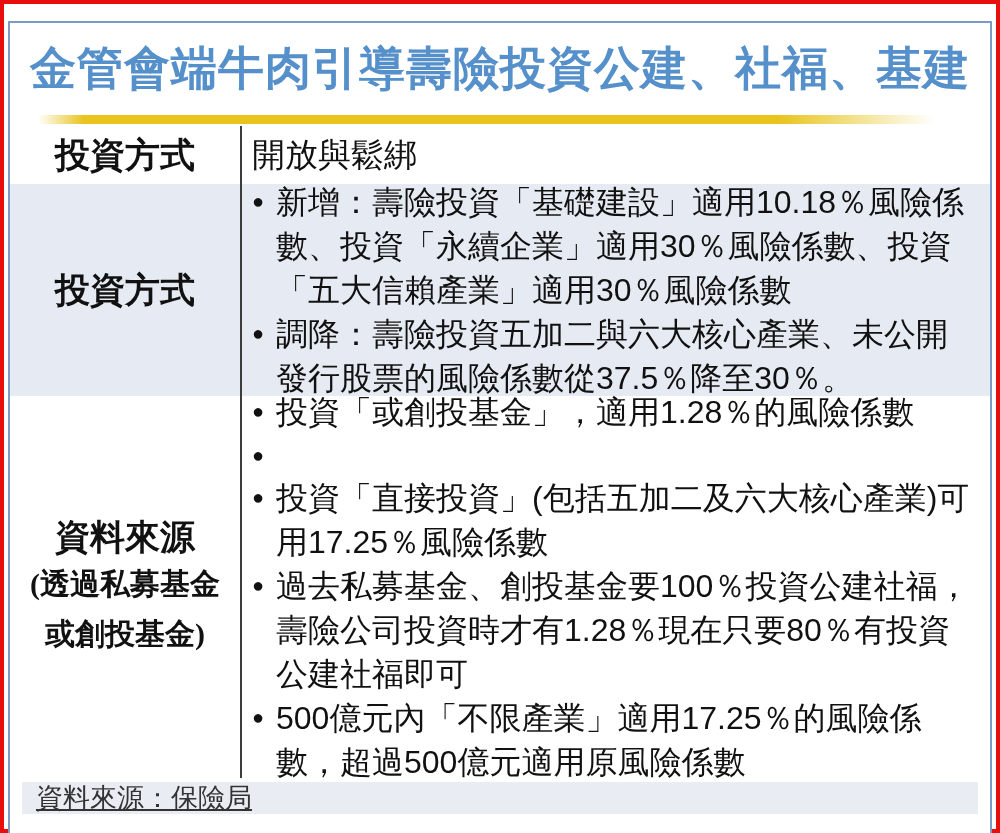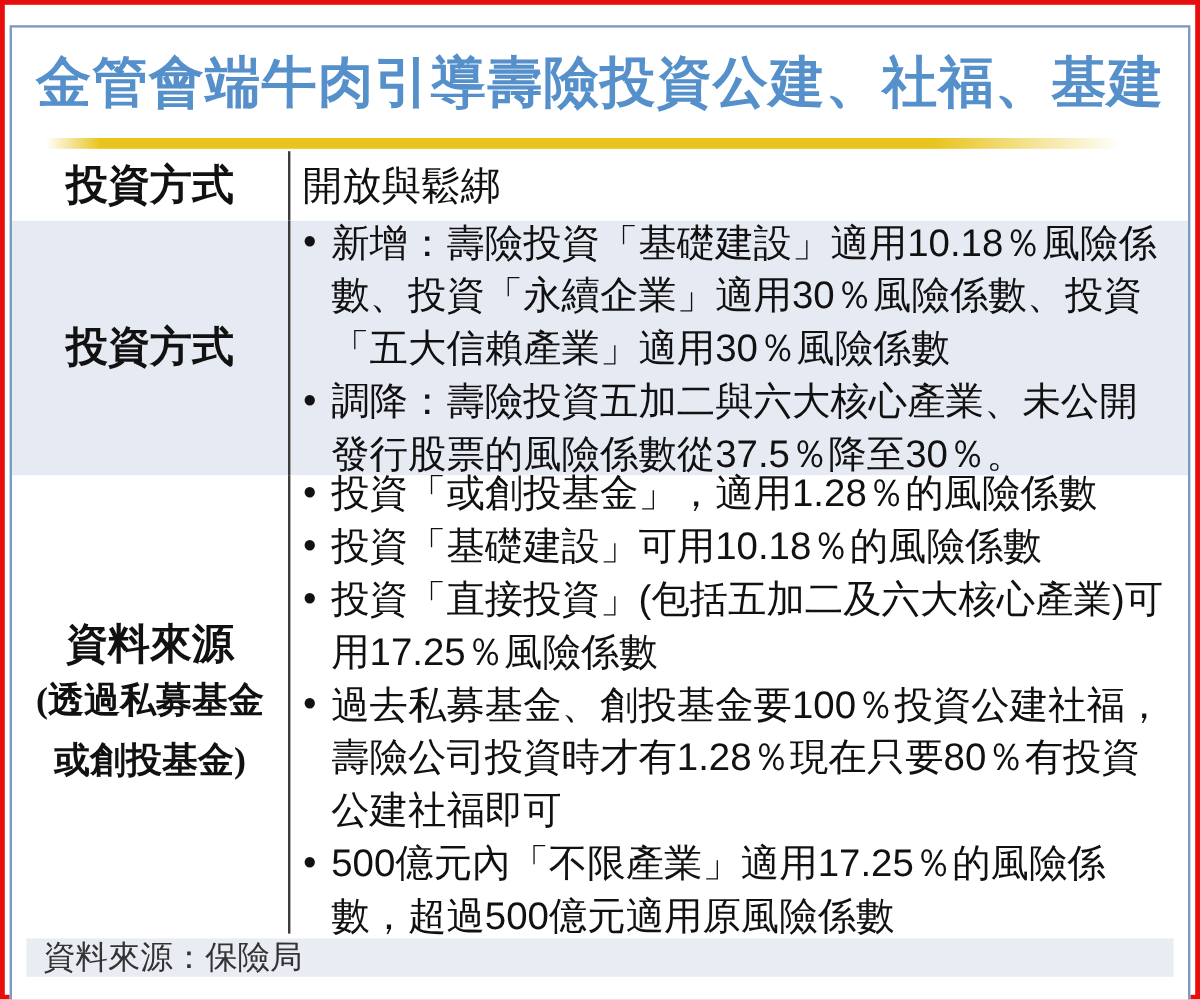--- a/index.html
+++ b/index.html
@@ -80,21 +80,21 @@
     font-size:32px;line-height:44px;
     color:#111;
     letter-spacing:0px;
   }
   .footer{
     margin:4px 12px 0 12px;
     height:32px;
     background:#e9edf3;
     display:flex;align-items:center;justify-content:space-between;
     padding:0 14px;
-    font-size:27px;color:#333;
+    font-size:27px;color:#333;text-decoration:underline;
   }
 </style>
 </head>
 <body>
 
 <div class="outer">
   <div class="inner">
 
     <div class="title">金管會端牛肉引導壽險投資公建、社福、基建</div>
 
@@ -136,21 +136,20 @@
 或創投基金)</div>
         </div>
         <div class="cell-value">
           <div class="bullets">
             <div class="bullet">
               <span class="bm">●</span>
               <span class="bt">投資「或創投基金」，適用1.28％的風險係數</span>
             </div>
             <div class="bullet">
               <span class="bm">●</span>
-              <span class="bt">投資「基礎建設」可用10.18％的風險係數</span>
             </div>
             <div class="bullet">
               <span class="bm">●</span>
               <span class="bt">投資「直接投資」(包括五加二及六大核心產業)可用17.25％風險係數</span>
             </div>
             <div class="bullet">
               <span class="bm">●</span>
               <span class="bt">過去私募基金、創投基金要100％投資公建社福，壽險公司投資時才有1.28％現在只要80％有投資公建社福即可</span>
             </div>
             <div class="bullet">

